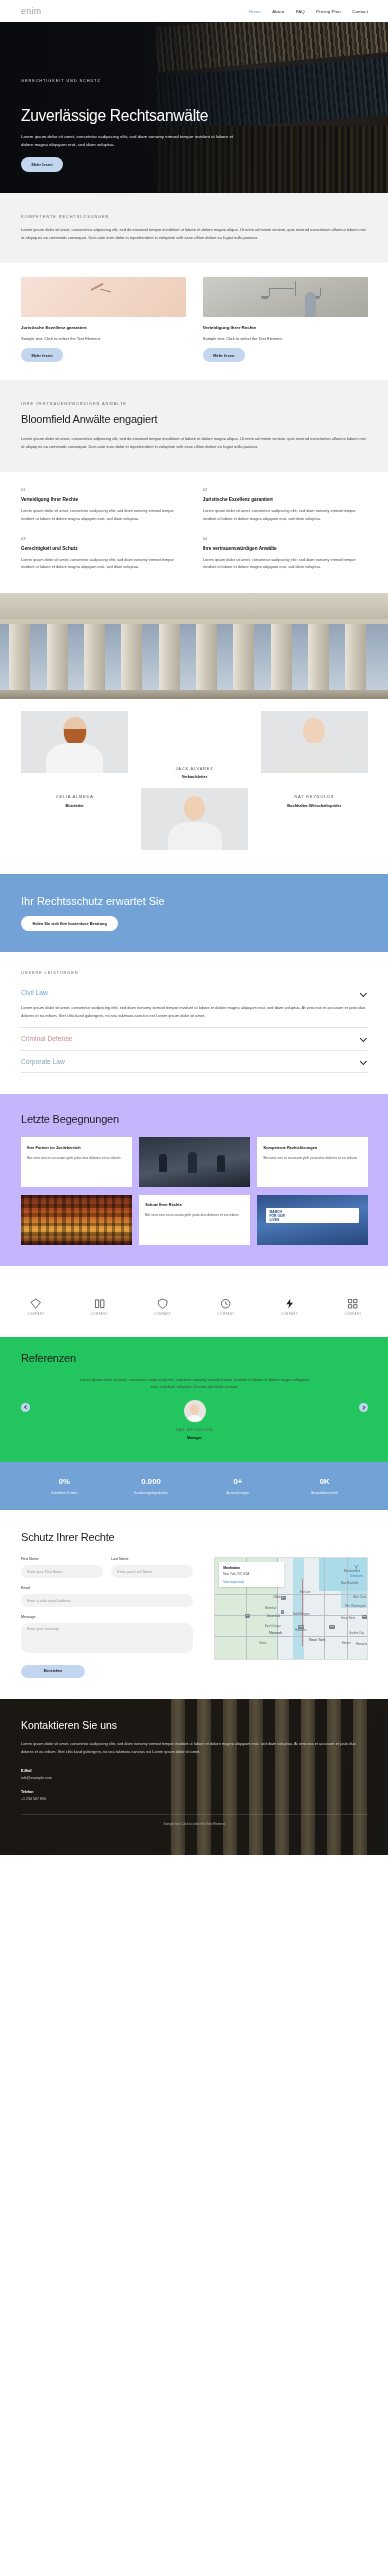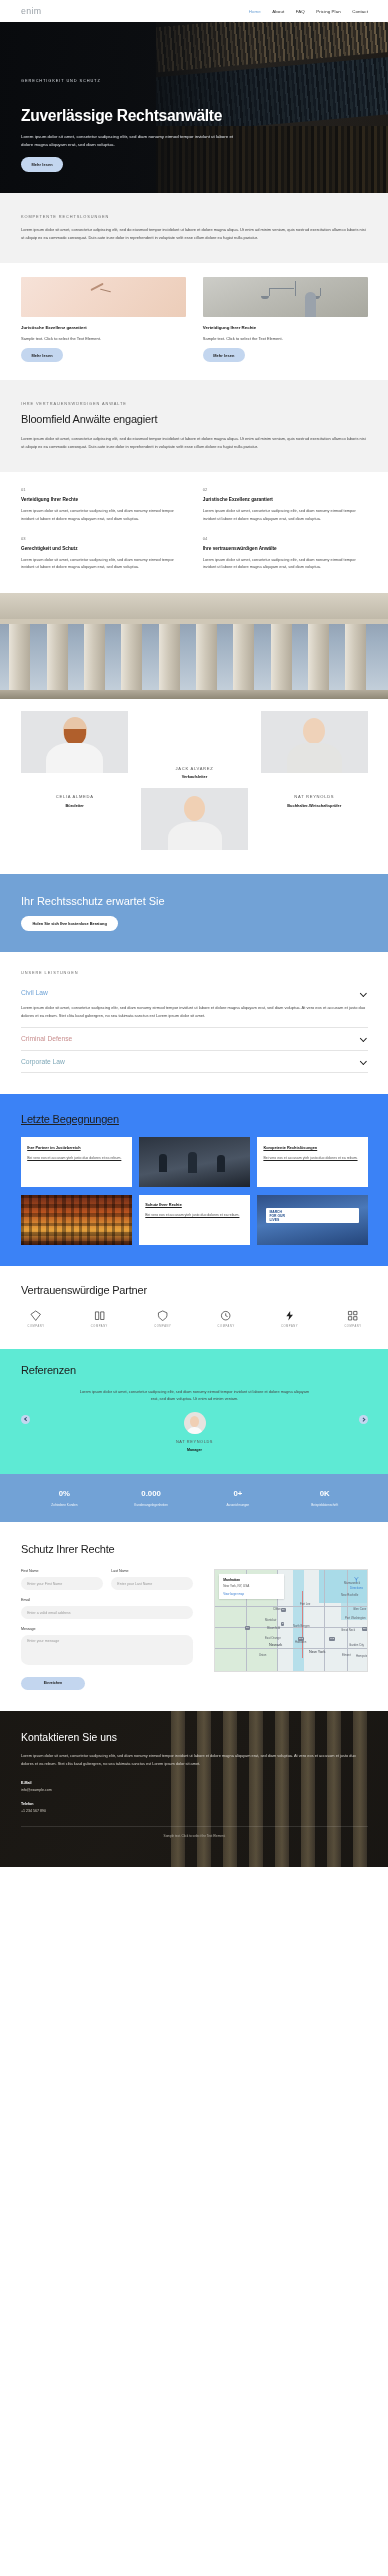--- a/index.html
+++ b/index.html
@@ -35,21 +35,21 @@
   .hero-overlay {
     position: absolute; inset: 0;
     background: linear-gradient(100deg, rgba(8,10,13,.96) 0%, rgba(10,12,15,.85) 34%, rgba(12,14,18,.45) 62%, rgba(14,16,20,.25) 100%);
   }
   .hero-inner { position: absolute; left: 21px; top: 56px; width: 218px; z-index: 5; }
   .hero-kicker {
     font-size: 3.9px; letter-spacing: 0.9px; color: #d9dde2; margin-bottom: 7.3px;
     text-transform: uppercase; font-weight: 300;
   }
   .hero-title {
-    font-size: 15.6px; line-height: 1.12; color: #fff; font-weight: 700;
+    font-size: 15.6px; line-height: 1.12; color: #fff; font-weight: 400;
     letter-spacing: -0.3px; margin-bottom: 8.3px; white-space: nowrap; margin-top: 24px;
   }
   .hero-sub { font-size: 4.4px; line-height: 1.85; color: #e2e5e9; width: 223px; font-weight: 300; }
   .btn-pill {
     display: inline-block; background: #c3d6ef; color: #1a1a1a; font-size: 3.9px;
     font-weight: 700; padding: 4.7px 10.4px; border-radius: 15.6px; margin-top: 8.3px;
     border: none; cursor: pointer; letter-spacing: 0.1px;
   }
 
   
@@ -112,39 +112,39 @@
   .acc-item { border-bottom: 0.5px solid #e4e4e4; padding: 7.3px 0; }
   .acc-head { display: flex; justify-content: space-between; align-items: center; cursor: pointer; }
   .acc-title { font-size: 6.7px; font-weight: 300; color: #6fa3d6; }
   .acc-title.closed { color: #c98f8f; }
   .acc-title.closed2 { color: #7fa8b8; }
   .chev { width: 4.7px; height: 4.7px; border-right: 0.7px solid #222; border-bottom: 0.7px solid #222;
     transform: rotate(45deg); margin-right: 2.1px; }
   .acc-body { font-size: 4px; line-height: 2.0; color: #444; padding-top: 7.3px; }
 
   
-  .blog { background: #3b82f6; padding: 18.7px 21px 21px; text-decoration: underline; }
+  .blog { background: #c4b5fd; padding: 18.7px 21px 21px; }
   .blog-grid { display: grid; grid-template-columns: 1fr 1fr 1fr; gap: 7.3px; margin-top: 12.4px; }
   .bcell { height: 50px; position: relative; overflow: hidden; }
   .bcell.text { background: #fff; padding: 7.3px 6.2px; height: 50px; }
   .bt { font-size: 3.9px; font-weight: 700; color: #111; margin-bottom: 4.7px; line-height: 1.5; }
   .bd { font-size: 3.5px; color: #555; line-height: 1.75; }
   .ph-police { background: linear-gradient(170deg,#2c3440,#4a5564 55%,#1d232c); }
   .ph-movie { background: linear-gradient(180deg,#6b2a18,#b9531f 35%,#e6a23c 70%,#5c2414); }
   .ph-protest { background: linear-gradient(170deg,#2f4f86,#4a78b8 45%,#24457a); }
 
   
   .partners { background: #fff; padding: 18.7px 21px 21px; }
   .plogos { display: flex; justify-content: space-between; margin-top: 13.5px; align-items: flex-start; }
   .plogo { width: 30px; text-align: center; }
   .plogo svg { display: block; margin: 0 auto 3.6px; }
   .plabel { font-size: 2.6px; letter-spacing: 0.6px; color: #888; }
 
   
-  .testi { background: #5eead4; padding: 15.6px 21px 22px; }
+  .testi { background: #22c55e; padding: 15.6px 21px 22px; }
   .testi-wrap { display: flex; align-items: center; gap: 7.3px; margin-top: 11.4px; }
   .arrow { width: 8.8px; height: 8.8px; border-radius: 50%; background: #c3d6ef; flex: 0 0 8.8px;
     display: flex; align-items: center; justify-content: center; cursor: pointer; }
   .arrow i { width: 2.6px; height: 2.6px; border-top: 0.6px solid #31506f; border-right: 0.6px solid #31506f; }
   .arrow.l i { transform: rotate(-135deg); margin-left: 1px; }
   .arrow.r i { transform: rotate(45deg); margin-right: 1px; }
   .testi-body { flex: 1; text-align: center; }
   .testi-quote { font-size: 3.9px; line-height: 1.95; color: #444; max-width: 238px; margin: 0 auto 9.3px; }
   .testi-av { width: 22px; height: 22px; border-radius: 50%; background: #e7e3df; margin: 0 auto 5.2px; position: relative; overflow: hidden; }
   .testi-name { font-size: 3.9px; letter-spacing: 0.6px; color: #555; }
@@ -417,21 +417,20 @@
         <div class="bd">Bei vero eos et accusam yteh justo duo dolores et ea rebum.</div>
       </div>
       <div class="bcell ph-protest">
         <div style="position:absolute;left:8%;top:26%;width:84%;height:15.6px;background:#fff;border-radius:1px"></div>
         <div style="position:absolute;left:11%;top:30%;color:#1c4a8a;font-size:3.4px;font-weight:700;line-height:1.25">MARCH<br>FOR OUR<br>LIVES</div>
       </div>
     </div>
   </section>
 
   <section class="partners">
-    <h2 class="h2" style="margin-bottom:0">Vertrauenswürdige Partner</h2>
     <div class="plogos">
       <div class="plogo">
         <svg width="11.4" height="11.4" viewBox="0 0 24 24">
             <path d="M12 2 L22 9 L12 22 L2 9 Z" fill="none" stroke="#222" stroke-width="1.4"></path>
           </svg>
         <div class="plabel">COMPANY</div>
       </div>
       <div class="plogo">
         <svg width="11.4" height="11.4" viewBox="0 0 24 24">
             <path d="M3 4 h7 v16 h-7 z M14 4 h7 v16 h-7 z" fill="none" stroke="#222" stroke-width="1.4"></path>

